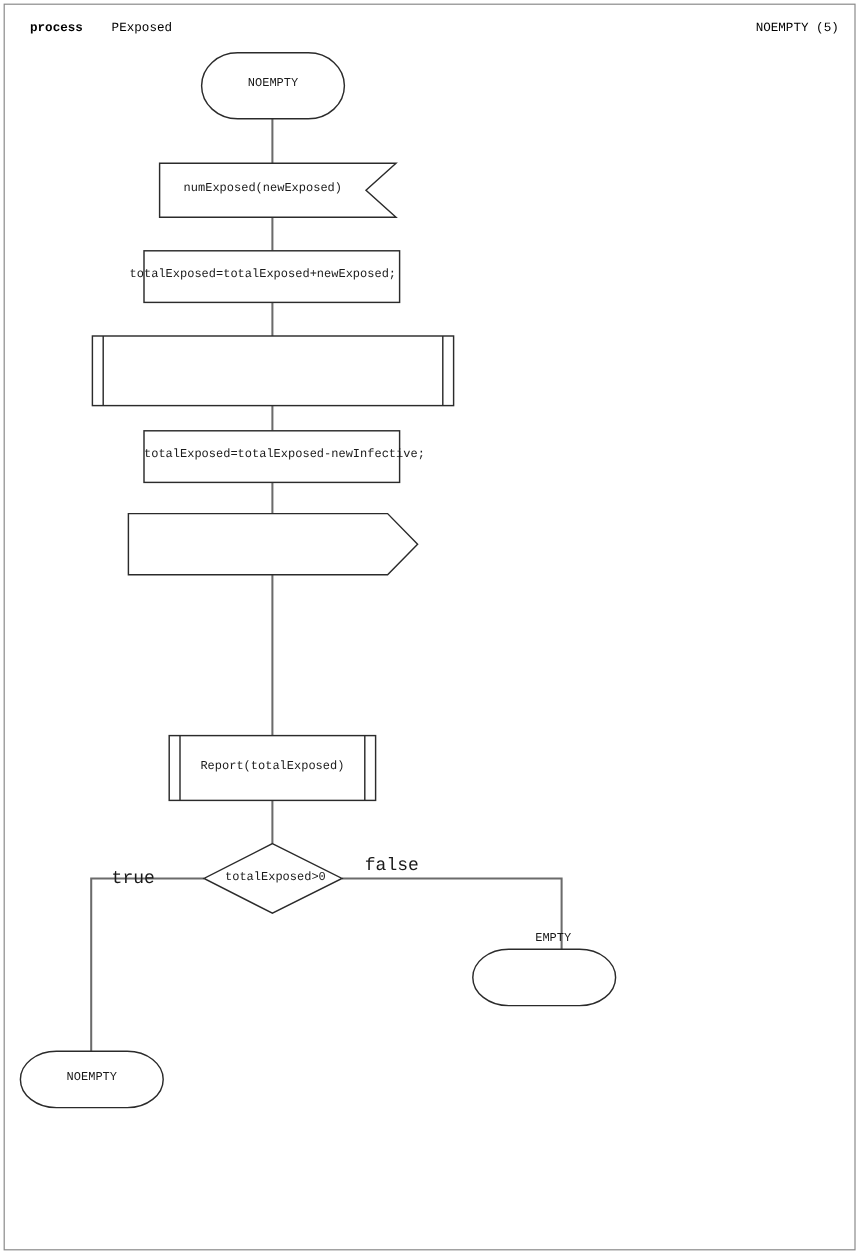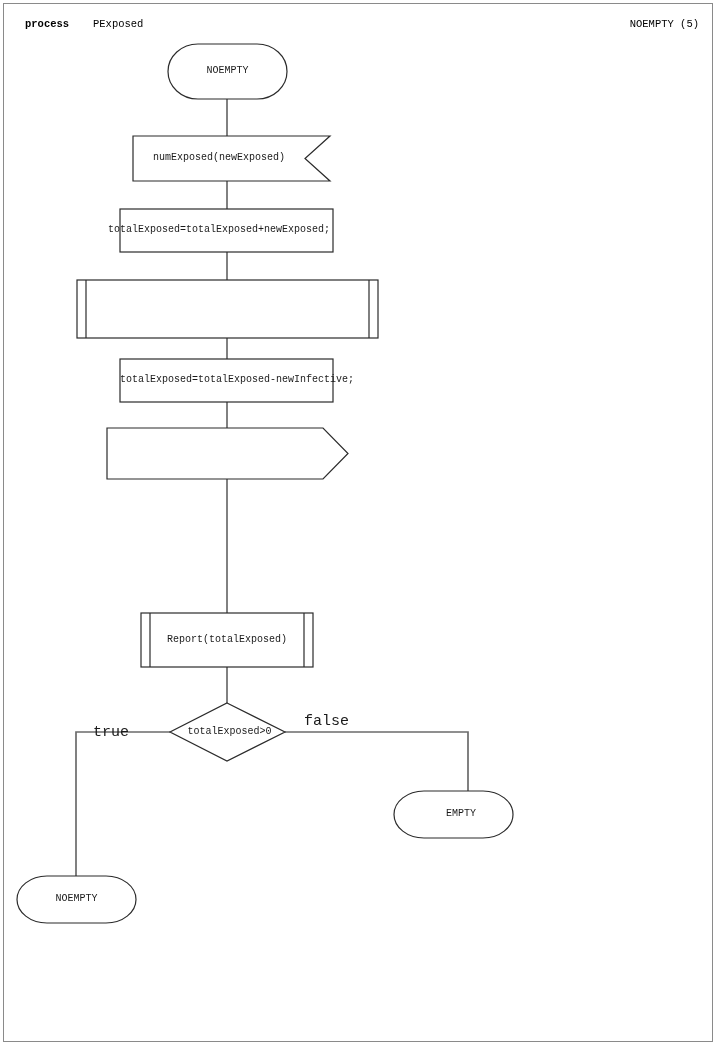--- a/index.html
+++ b/index.html
@@ -120,21 +120,21 @@
   <div class="node-label" style="left:108px; top:223px; width:213px;">totalExposed=totalExposed+newExposed;</div>
 
 
   <div class="node-label" style="left:120px; top:373px; width:189px;">totalExposed=totalExposed-newInfective;</div>
 
 
   <div class="node-label" style="left:150px; top:633px; width:154px;">Report(totalExposed)</div>
 
   <div class="node-label" style="left:172px; top:725px; width:115px;">totalExposed&gt;0</div>
 
-  <div class="node-label" style="left:396px; top:807px; width:130px;">EMPTY</div>
+  <div class="node-label" style="left:396px; top:776px; width:130px;">EMPTY</div>
 
   <div class="node-label" style="left:19px; top:892px; width:115px;">NOEMPTY</div>
 
   <div class="edge-label" style="left:304px; top:713px;">false</div>
 
   <div class="edge-label" style="left:93px; top:724px;">true</div>
 
 </div>
 
 </body></html>

